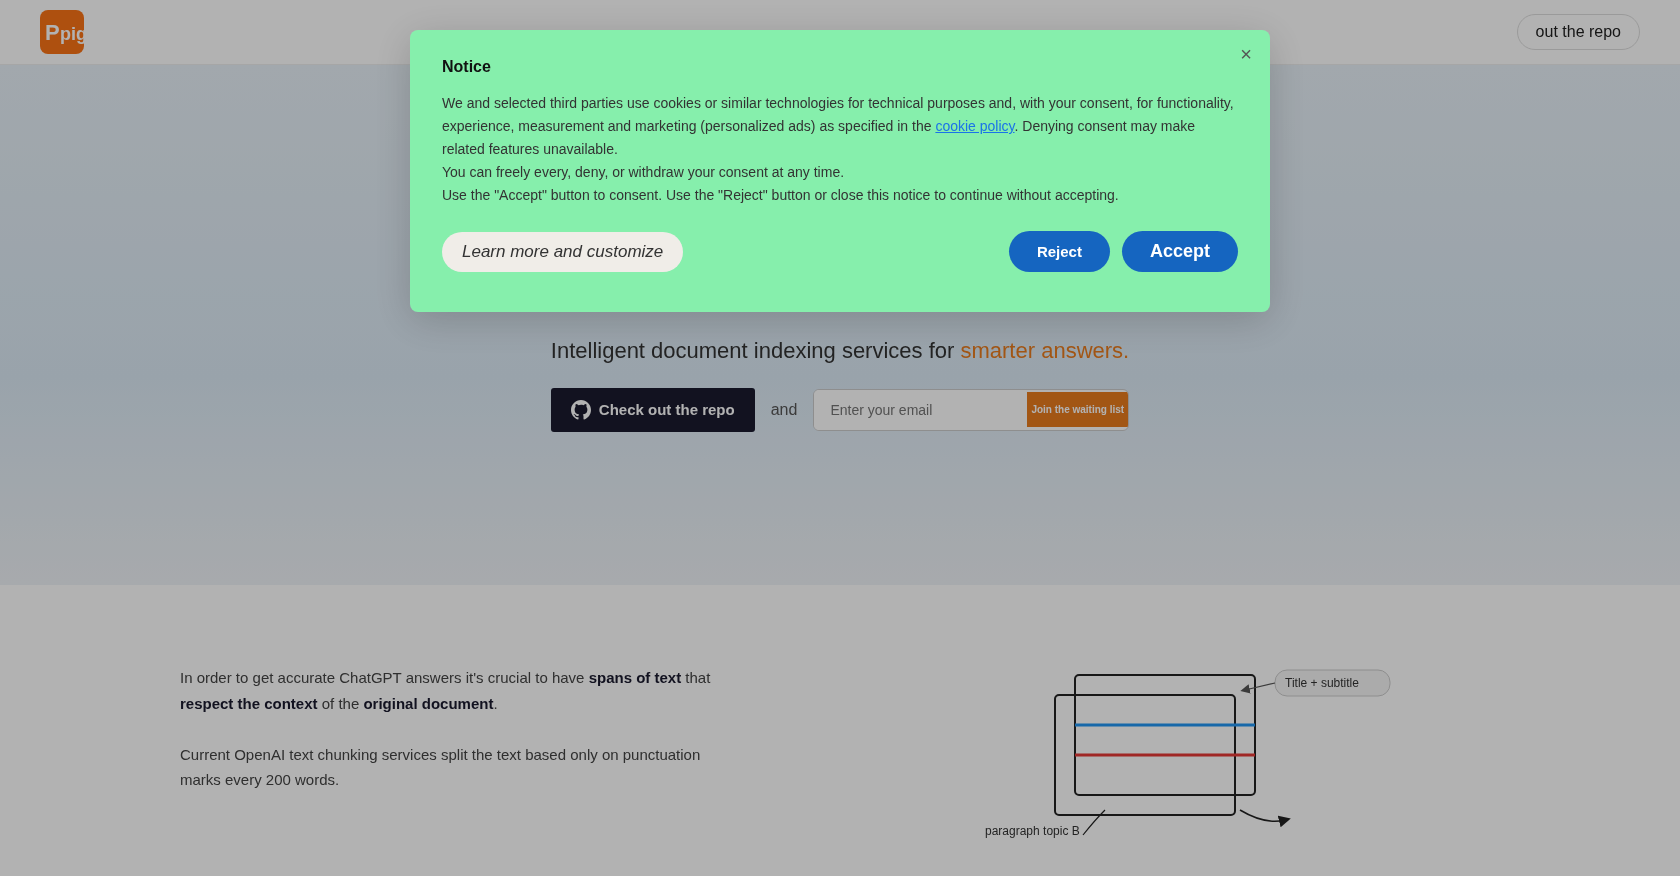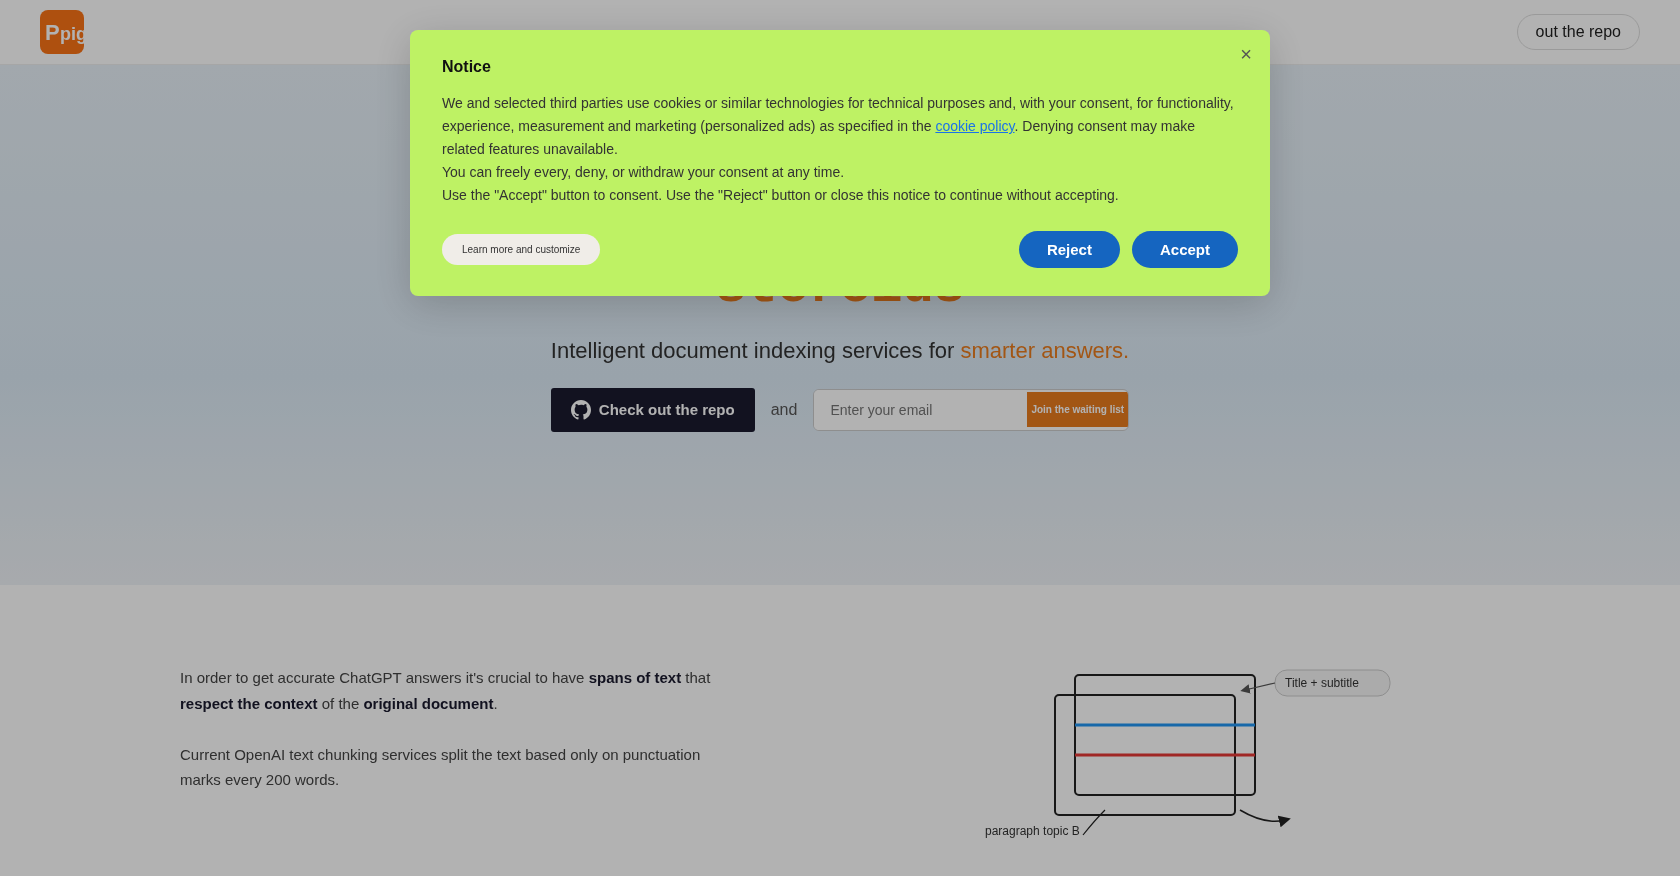--- a/index.html
+++ b/index.html
@@ -186,23 +186,23 @@
       top: 0; left: 0; right: 0; bottom: 0;
       background: rgba(0,0,0,0.3);
       z-index: 1000;
       display: flex;
       align-items: flex-start;
       justify-content: center;
       padding-top: 20px;
     }
 
     .modal {
-      background: #bef264;
+      background: #86efac;
       border-radius: 8px;
-      padding: 28px 32px 28px;
+      padding: 28px 32px 40px;
       max-width: 860px;
       width: 90%;
       position: relative;
       box-shadow: 0 8px 40px rgba(0,0,0,0.18);
       margin-top: 10px;
     }
 
     .modal-title {
       font-size: 16px;
       font-weight: 600;
@@ -238,24 +238,25 @@
       display: flex;
       align-items: center;
       justify-content: space-between;
     }
 
     .learn-more-btn {
       background: #f0ede8;
       border: none;
       border-radius: 20px;
       padding: 10px 20px;
-      font-size: 10px;
+      font-size: 17px;
       cursor: pointer;
       color: #333;
       font-weight: 500;
+      font-style: italic;
     }
 
     .modal-right-btns {
       display: flex;
       gap: 12px;
     }
 
     .reject-btn {
       background: #1565c0;
       color: #fff;
@@ -266,21 +267,21 @@
       font-weight: 600;
       cursor: pointer;
     }
 
     .accept-btn {
       background: #1565c0;
       color: #fff;
       border: none;
       border-radius: 24px;
       padding: 10px 28px;
-      font-size: 15px;
+      font-size: 18px;
       font-weight: 600;
       cursor: pointer;
     }
   </style>
 </head>
 <body>
 
 <div class="modal-overlay">
   <div class="modal">
     <h2 class="modal-title">Notice</h2>

